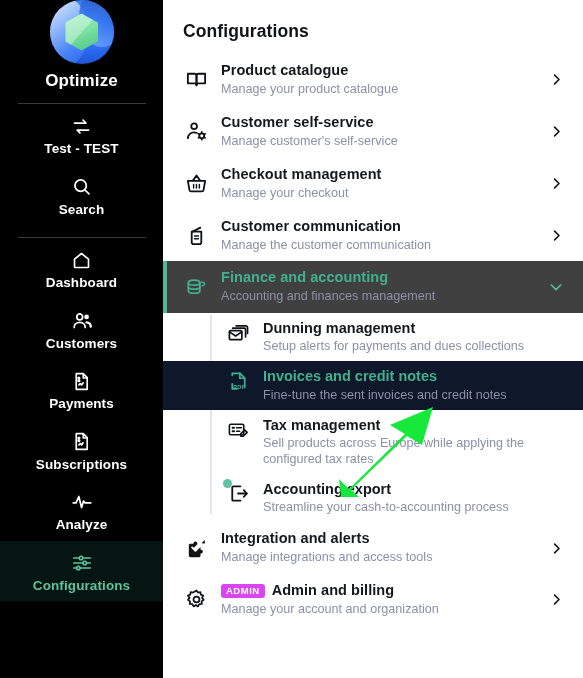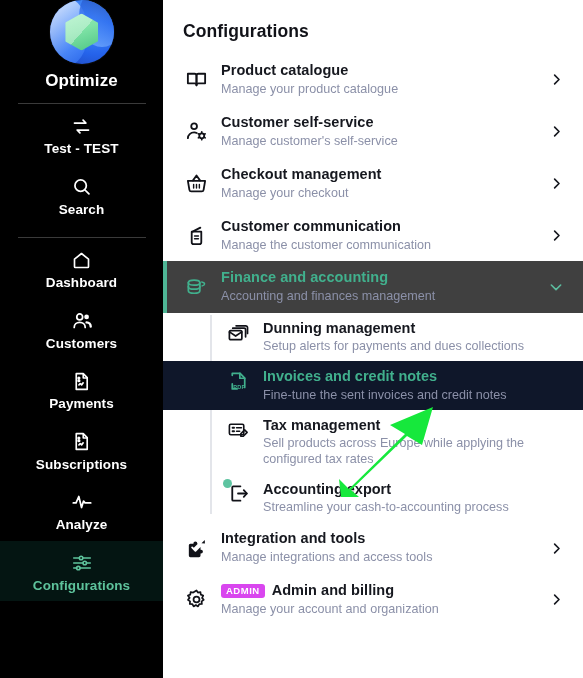--- a/index.html
+++ b/index.html
@@ -464,21 +464,21 @@
       </div>
 
       <div class="row">
         <span class="ricon">
           <svg width="23" height="23" viewBox="0 0 24 24" fill="currentColor">
             <path d="M4 8.6A1.6 1.6 0 0 1 5.6 7h3.2v-.4a2 2 0 1 1 4 0V7h.6l-4.2 4.2-1.1-1.1a1 1 0 0 0-1.4 1.4l3.5 3.5a1 1 0 0 0 1.4 0l4.6-4.6v2.8h.5a2 2 0 1 1 0 4h-.5v2.2A1.6 1.6 0 0 1 14.6 21H5.6A1.6 1.6 0 0 1 4 19.4z"></path>
             <path d="M20.6 3.2l.2 3.6-3.6-.2z"></path>
           </svg>
         </span>
         <span class="rtext">
-          <span class="rtitle">Integration and tools</span>
+          <span class="rtitle">Integration and alerts</span>
           <span class="rsub">Manage integrations and access tools</span>
         </span>
         <span class="chev">
           <svg width="15" height="15" viewBox="0 0 24 24" fill="none" stroke="currentColor" stroke-width="2.6" stroke-linecap="round" stroke-linejoin="round">
               <path d="M9 5l7 7-7 7"></path>
             </svg>
         </span>
       </div>
 
       <div class="row">

